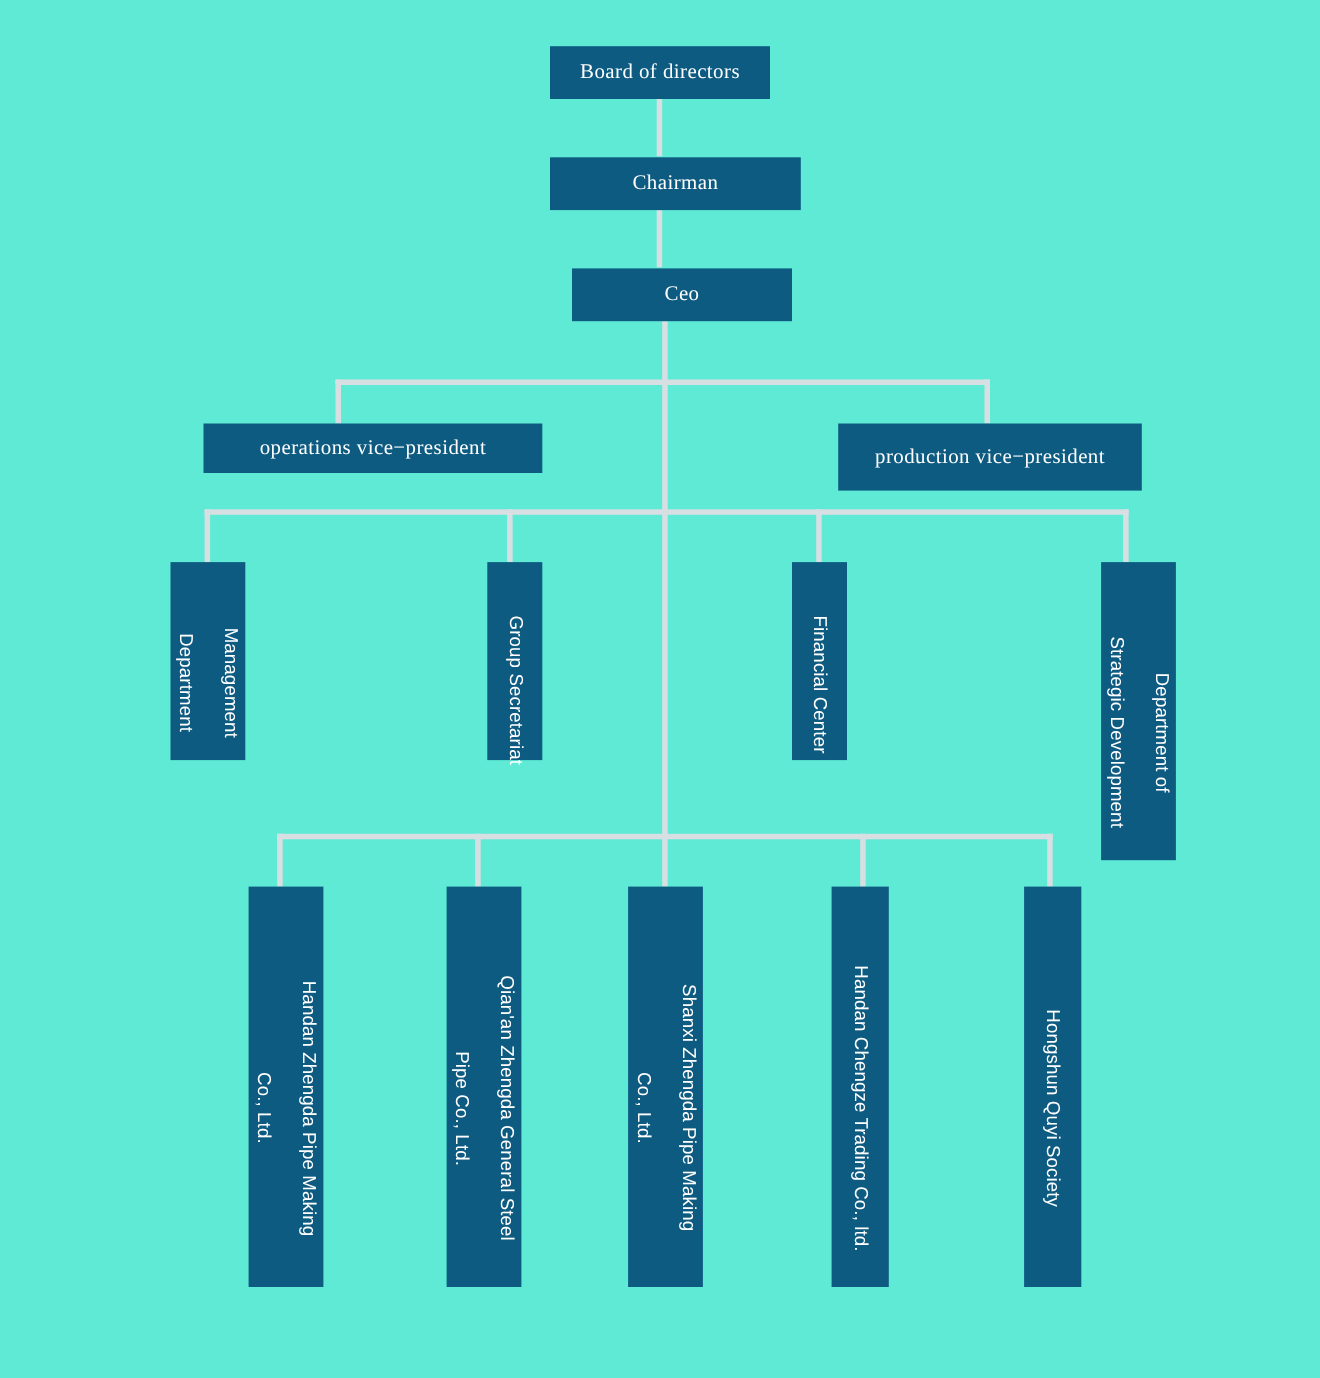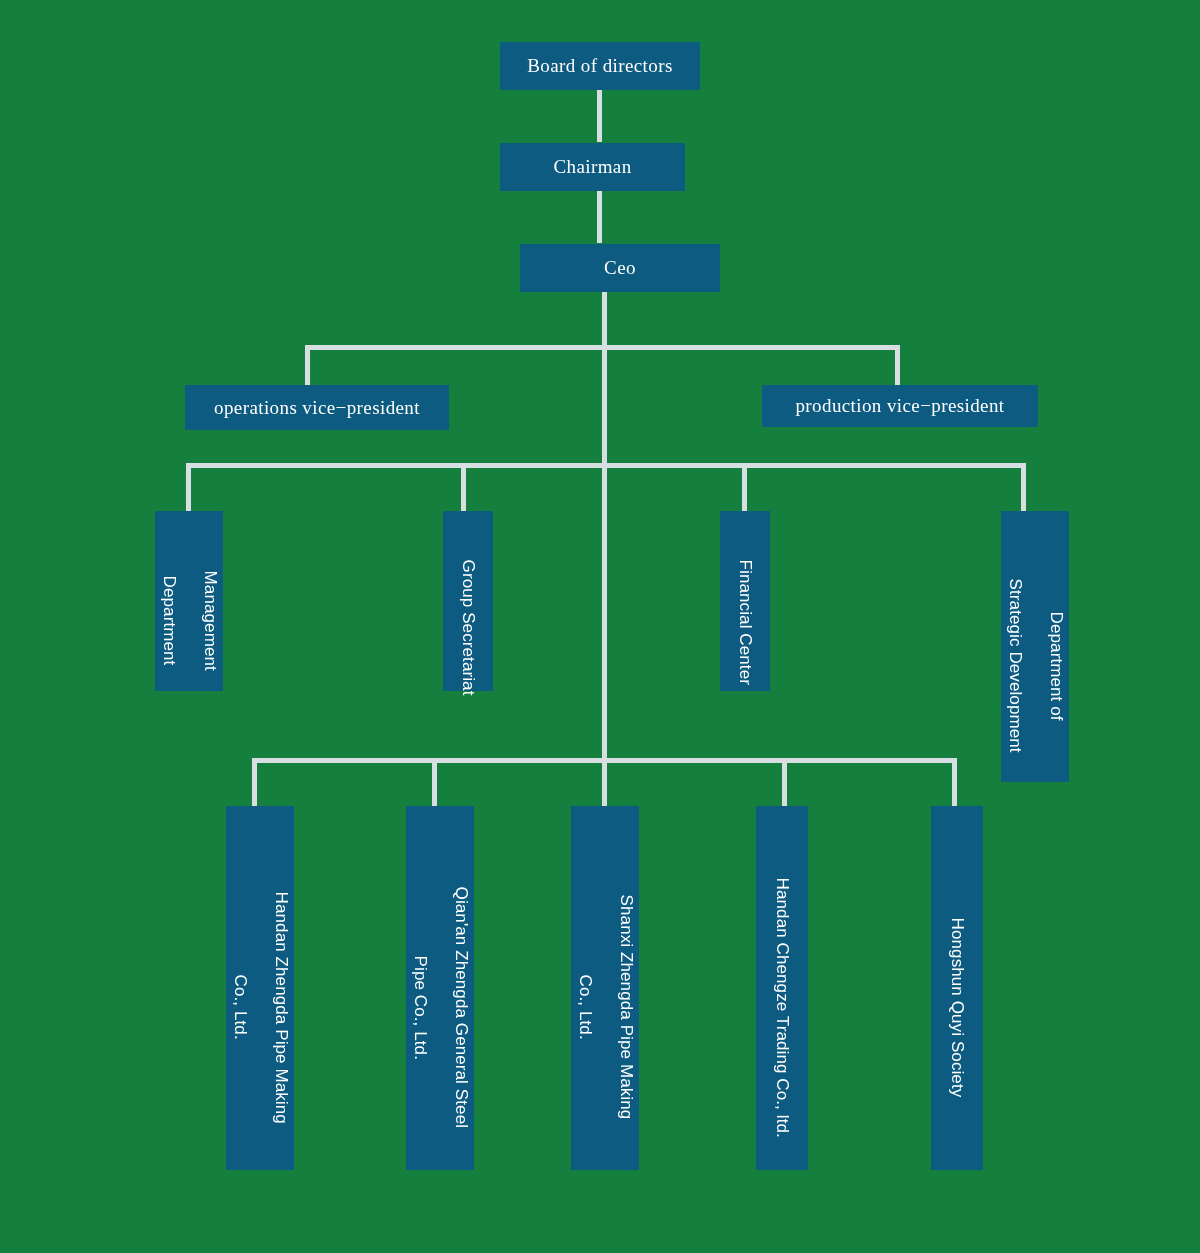--- a/index.html
+++ b/index.html
@@ -7,21 +7,21 @@
     padding: 0;
     background: #ffffff;
   }
   body {
     font-family: "Liberation Sans", sans-serif;
   }
   #chart-canvas {
     position: relative;
     width: 1200px;
     height: 1253px;
-    background: #15803d;
+    background: #5eead4;
     overflow: hidden;
   }
   
   .conn {
     position: absolute;
     background: #d7dfe3;
   }
   
   .node {
     position: absolute;
@@ -93,32 +93,32 @@
   <div class="conn" style="left:252px; top:758px; width:5px; height:48px;"></div>
   <div class="conn" style="left:432px; top:758px; width:5px; height:48px;"></div>
   <div class="conn" style="left:602px; top:758px; width:5px; height:48px;"></div>
   <div class="conn" style="left:782px; top:758px; width:5px; height:48px;"></div>
   <div class="conn" style="left:952px; top:758px; width:5px; height:48px;"></div>
 
   <div class="node horiz" style="left:500px; top:42px; width:200px; height:48px;">
     <span>Board of directors</span>
   </div>
 
-  <div class="node horiz" style="left:500px; top:143px; width:185px; height:48px;">
+  <div class="node horiz" style="left:500px; top:143px; width:228px; height:48px;">
     <span>Chairman</span>
   </div>
 
   <div class="node horiz" style="left:500px; top:244px; width:200px; height:48px;margin-left:20px;">
     <span>Ceo</span>
   </div>
 
-  <div class="node horiz" style="left:185px; top:385px; width:264px; height:45px;">
+  <div class="node horiz" style="left:185px; top:385px; width:308px; height:45px;">
     <span>operations vice−president</span>
   </div>
-  <div class="node horiz" style="left:762px; top:385px; width:276px; height:42px;align-items:center;">
+  <div class="node horiz" style="left:762px; top:385px; width:276px; height:61px;align-items:center;">
     <span>production vice−president</span>
   </div>
 
   <div class="node vert" style="left:155px; top:511px; width:68px; height:180px;">
     <div class="vwrap">
       <div class="vinner">
         <span>Management</span><br>
         <span>Department</span>
       </div>
     </div>

